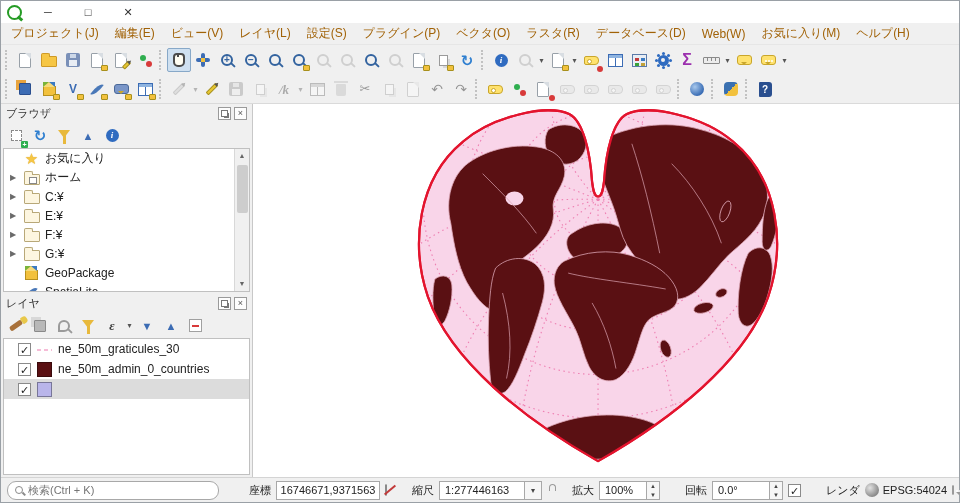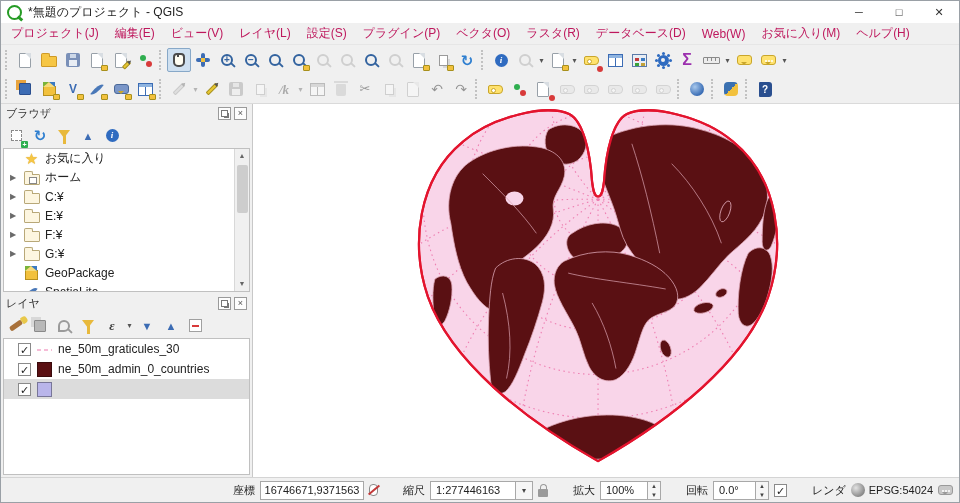--- a/index.html
+++ b/index.html
@@ -8,21 +8,21 @@
 
   
   .titlebar { height:22px; background:#ffffff; display:flex; align-items:center; padding:0 0 0 6px; gap:6px; flex:0 0 auto; }
   .qgis-logo { width:15px; height:15px; border:2.5px solid #259b24; border-radius:50%; position:relative; }
   .qgis-logo::after { content:""; position:absolute; right:-3px; bottom:-2px; width:6px; height:3px; background:#259b24; transform:rotate(40deg); }
   .title-text { font-size:12px; color:#222; flex:1; }
   .win-controls { display:flex; height:22px; }
   .win-btn { width:40px; text-align:center; font-size:11px; line-height:22px; color:#333; }
 
   
-  .menubar { height:22px; background:#f0f0f0; display:flex; align-items:center; padding:0 2px; font-size:12px; color:#be185d; flex:0 0 auto; border-bottom:1px solid #e6e6e6;}
+  .menubar { height:22px; background:#f0f0f0; display:flex; align-items:center; padding:0 2px; font-size:12px; color:#a16207; flex:0 0 auto; border-bottom:1px solid #e6e6e6;}
   .menu-item { padding:2px 8px; white-space:nowrap; }
 
   
   .toolbar { background:#f0f0f0; display:flex; align-items:center; padding:0 2px; flex:0 0 auto; }
   .tb1 { height:30px; }
   .tb2 { height:29px; border-bottom:1px solid #dadada; }
   .handle { width:4px; height:20px; border-left:2px dotted #c2c2c2; margin:0 4px 0 2px; }
   .ti { width:24px; height:24px; display:flex; align-items:center; justify-content:center; position:relative; flex:0 0 auto; }
   .pressed { background:#cfe0f0; border:1px solid #87a8c8; border-radius:2px; }
   .dis { opacity:.38; filter:grayscale(1); }
@@ -139,32 +139,31 @@
   .sb-search { width:212px; height:19px; background:#fff; border:1px solid #a8a8a8; border-radius:9px; display:flex; align-items:center; padding:0 7px; gap:5px; flex:0 0 auto; }
   .sb-search input { border:none; outline:none; flex:1; font-size:11px; color:#444; background:transparent; min-width:0; font-family:inherit; }
   .mini-mag { width:8px; height:8px; border:1.5px solid #8a8a8a; border-radius:50%; position:relative; flex:0 0 auto; }
   .mini-mag::after { content:""; position:absolute; width:4px; height:1.5px; background:#8a8a8a; right:-3.5px; bottom:-1px; transform:rotate(45deg); }
   .sb-label { white-space:nowrap; color:#222;margin-left:20px; }
   .sb-box { height:19px; background:#fff; border:1px solid #a8a8a8; display:flex; align-items:center; padding:0 5px; white-space:nowrap; }
   .sb-coord { width:104px; justify-content:center; }
   .sb-scale { width:86px; }
   .sb-dropbtn { width:17px; height:19px; background:#f6f6f6; border:1px solid #a8a8a8; border-left:none; font-size:8px; color:#444; text-align:center; line-height:18px; }
   .spin { display:flex; flex-direction:column; width:13px; height:19px; border:1px solid #a8a8a8; border-left:none; background:#f6f6f6; font-size:6px; line-height:9px; text-align:center; color:#444; }
-  .sb-mag { width:48px; } .sb-rot { width:43px; }
+  .sb-mag { width:48px; } .sb-rot { width:58px; }
   .sb-gap { flex:1; }
   .crs { display:flex; align-items:center; gap:4px; white-space:nowrap;text-align:right; }
 </style>
 </head>
 <body>
 
 <div class="window">
 
   <div class="titlebar">
     <span class="qgis-logo"></span>
-    <span class="title-text">*無題のプロジェクト - QGIS</span>
     <span class="win-controls">
       <span class="win-btn">─</span>
       <span class="win-btn">□</span>
       <span class="win-btn">✕</span>
     </span>
   </div>
 
   <div class="menubar">
     <span class="menu-item">プロジェクト(J)</span>
     <span class="menu-item">編集(E)</span>
@@ -606,20 +605,24 @@
             <path d="M250 190 C258 220 260 250 254 276"></path>
           </g>
         </g>
 
         <path d="M 346 359 C 272 317 198 259 175 194 C 157 141 165 75 210 38 C 240 12 295 0 317 10 C 331 17 338 48 340 78 C 341 86 342 93 346 93 C 350 93 351 86 352 78 C 354 48 361 17 375 10 C 397 0 452 12 482 38 C 527 75 535 141 517 194 C 494 259 420 317 346 359 Z" fill="none" stroke="#e3142e" stroke-width="2.2"></path>
       </svg>
     </div>
   </div>
 
   <div class="statusbar">
+    <span class="sb-search">
+      <span class="mini-mag"></span>
+      <input placeholder="検索(Ctrl + K)" style="">
+    </span>
     <span class="sb-gap"></span>
     <span class="sb-label">座標</span>
     <span class="sb-box sb-coord">16746671,9371563</span>
     <span class="ic ic-mouse"></span>
     <span class="sb-label">縮尺</span>
     <span style="display:flex">
       <span class="sb-box sb-scale">1:277446163</span>
       <span class="sb-dropbtn">▾</span>
     </span>
     <span class="ic ic-lockpad"></span>

